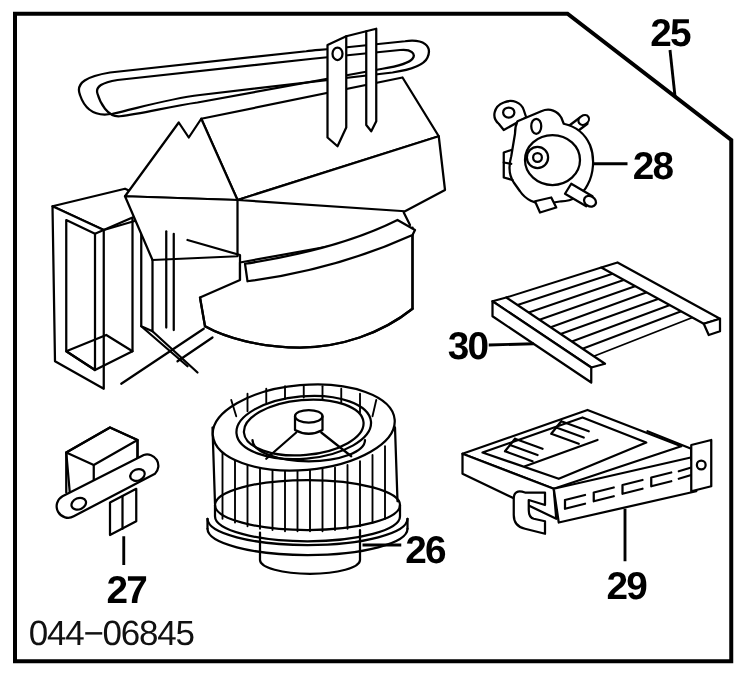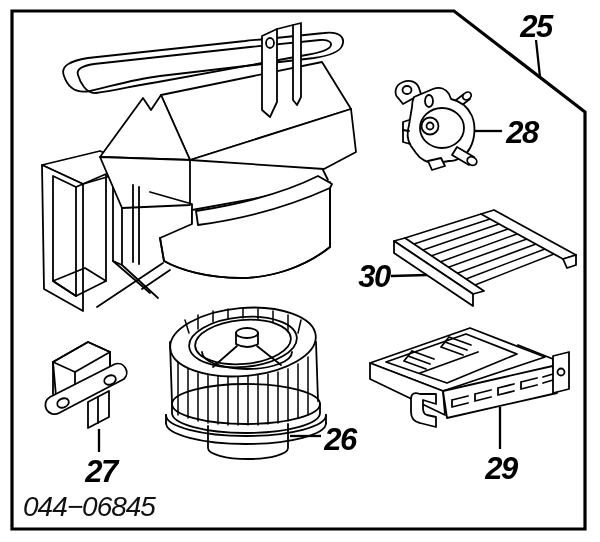--- a/index.html
+++ b/index.html
@@ -1,19 +1,18 @@
 <!DOCTYPE html>
 <html><head>
 <meta charset="utf-8">
 <style>
   html,body{margin:0;padding:0;background:#ffffff;}
   .stage{
     position:relative;width:600px;height:542px;background:#ffffff;overflow:hidden;
     font-family:"Liberation Sans", sans-serif;
-    font-style:italic;
   }
   .stage svg{position:absolute;left:0;top:0;}
   .callout{
     font-family:"Liberation Sans", sans-serif;
     font-weight:bold;font-size:31px;letter-spacing:-1.5px;fill:#000;
   }
   .code-text{
     font-family:"Liberation Sans", sans-serif;
     font-weight:normal;font-size:28px;letter-spacing:-1px;fill:#111;
   }

